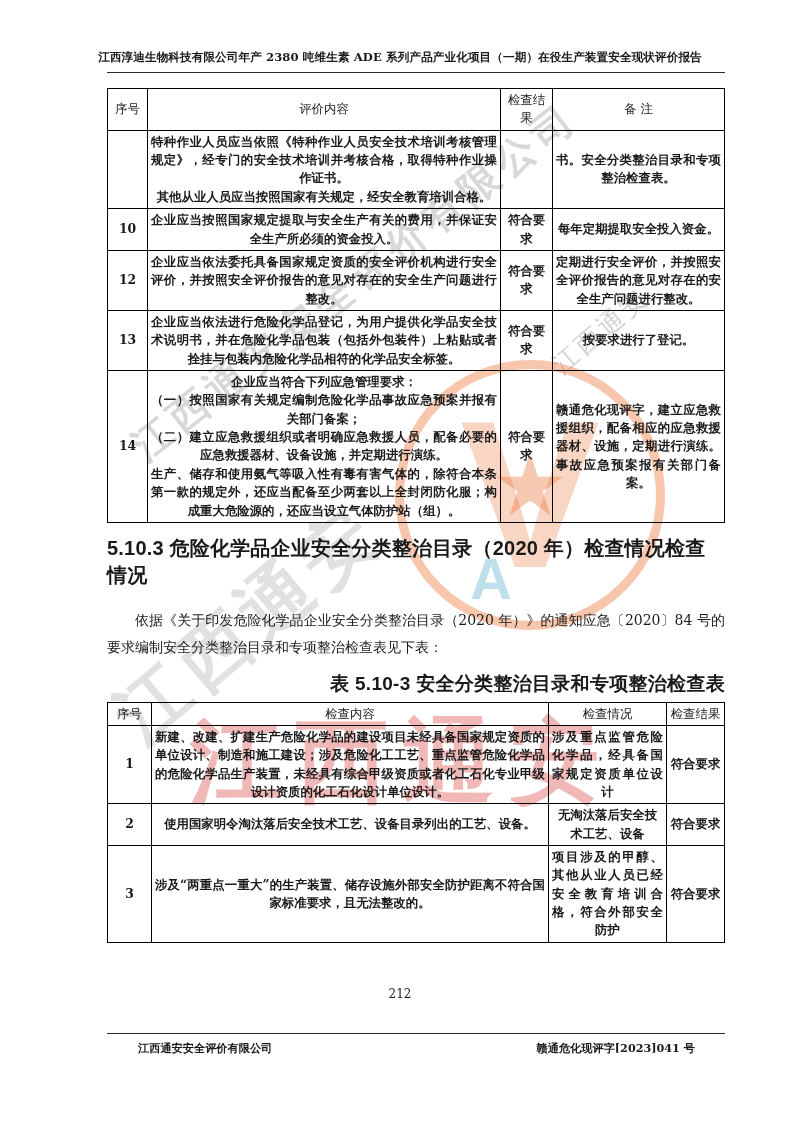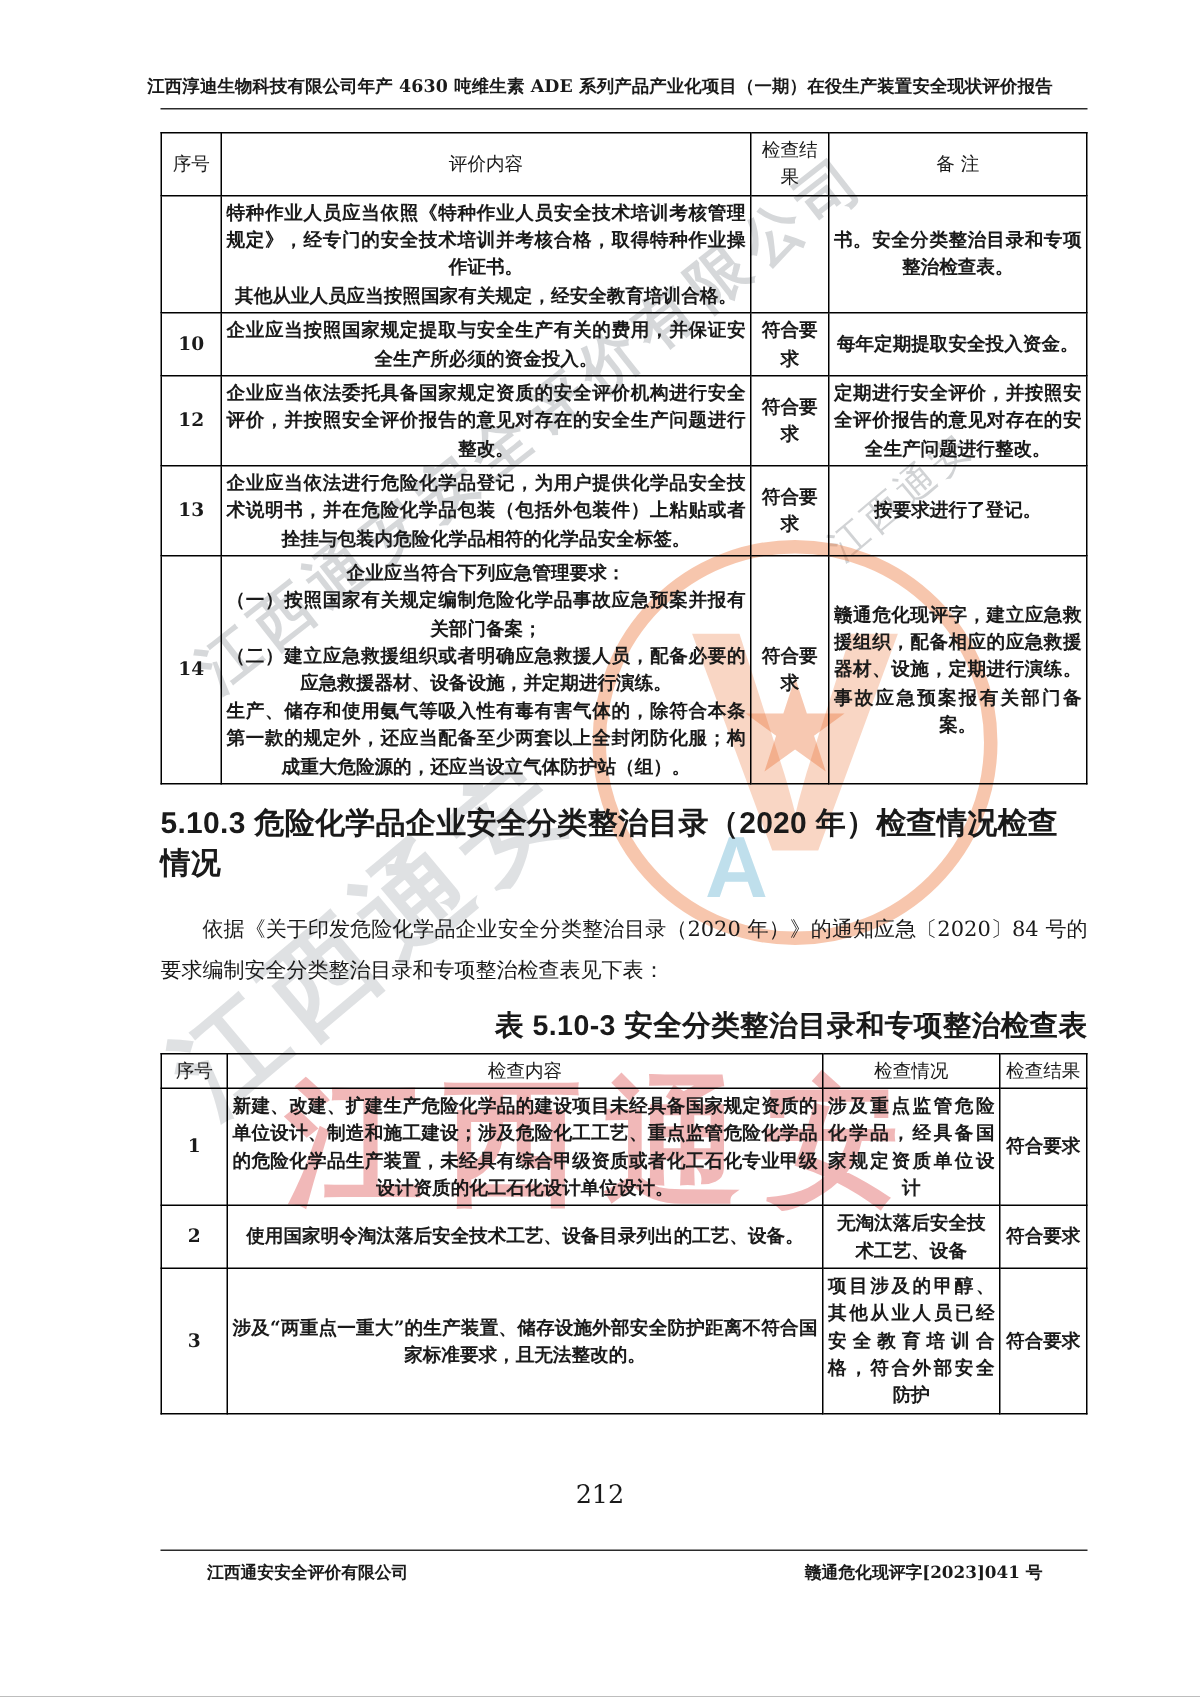--- a/index.html
+++ b/index.html
@@ -210,21 +210,21 @@
     margin: 9px 0 5px 0;
     font-family: "Liberation Sans", sans-serif;
     letter-spacing: 0.3px;
   }
 
   .pagenum {
     position: absolute;
     left: 0; right: 0;
     top: 987px;
     text-align: center;
-    font-size: 17px;
+    font-size: 12px;
   }
   .foot-rule {
     position: absolute;
     left: 107px;
     right: 75px;
     top: 1033px;
     border-top: 1.6px solid #2b2b2b;
   }
   .footer {
     position: absolute;
@@ -249,21 +249,21 @@
     <div class="wm-seal">
       <div class="wm-seal-v">V</div>
       <div class="wm-seal-star">★</div>
     </div>
     <div class="wm-blue">A</div>
     <div class="wm-red-big">江西通安</div>
   </div>
 
   <div class="content">
 
-    <div class="runhead">江西淳迪生物科技有限公司年产 4630 吨维生素 ADE 系列产品产业化项目（一期）在役生产装置安全现状评价报告</div>
+    <div class="runhead">江西淳迪生物科技有限公司年产 2380 吨维生素 ADE 系列产品产业化项目（一期）在役生产装置安全现状评价报告</div>
     <div class="runhead-rule"></div>
 
     <div class="body-area">
 
       <table class="t">
         <colgroup>
           <col style="width:40px">
             <col>
             <col style="width:52px">
             <col style="width:172px">

